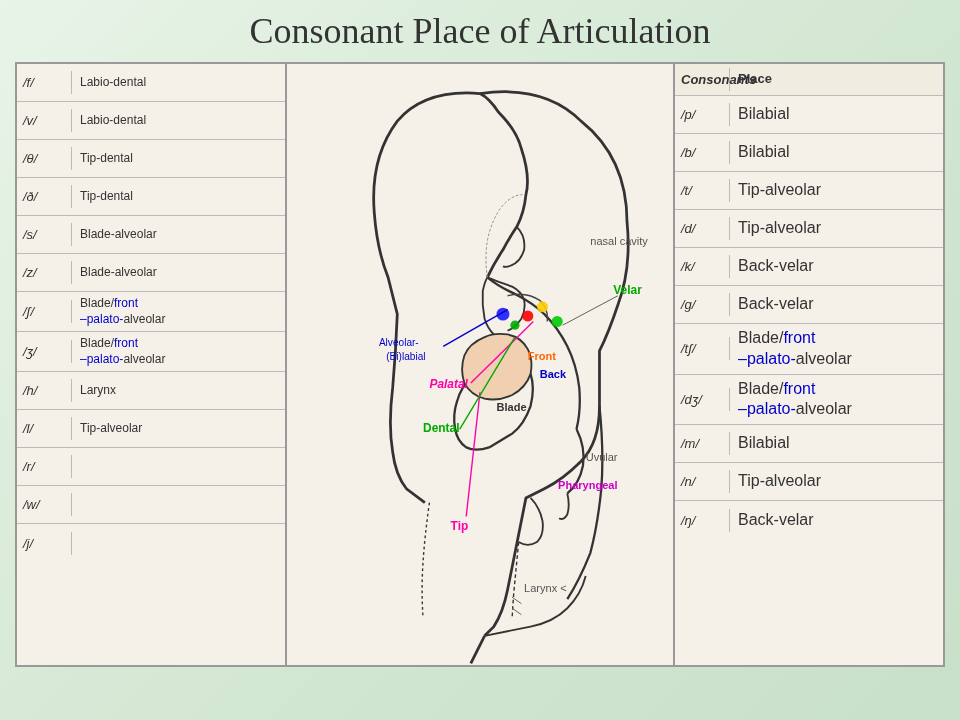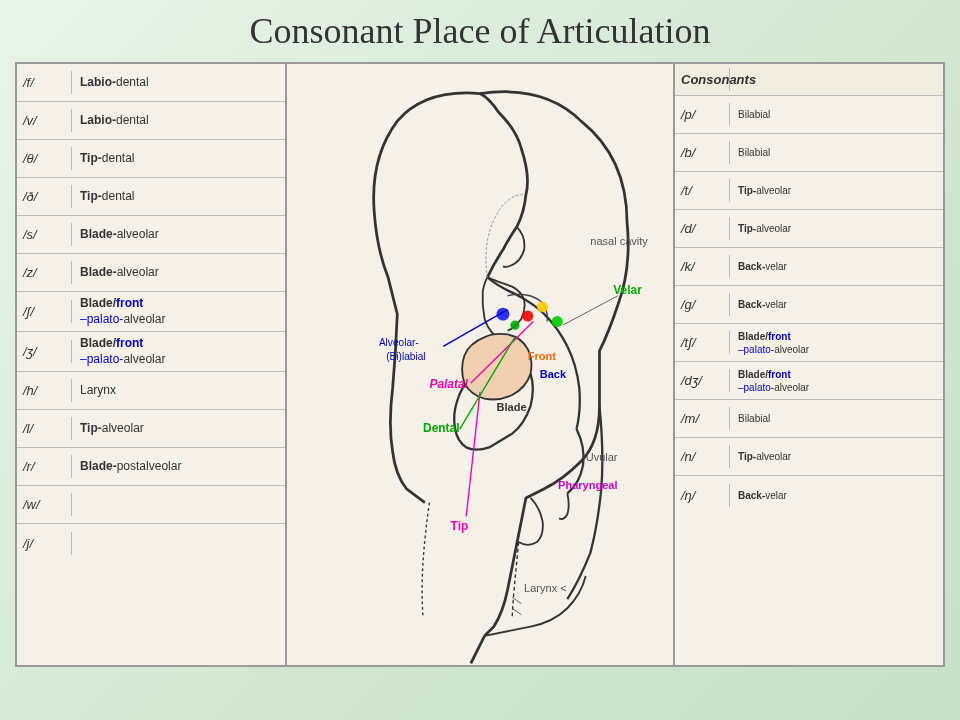--- a/index.html
+++ b/index.html
@@ -116,25 +116,25 @@
       border-right: 1px solid #bbb;
       font-style: italic;
       font-size: 13px;
       color: #333;
       display: flex;
       align-items: center;
     }
     .right-table .col-place {
       flex: 1;
       padding: 4px 8px;
-      font-size: 10px;
+      font-size: 16px;
       color: #333;
       line-height: 1.3;
     }
-    .bold { font-weight: bold; }
+    .bold { font-weight: normal; }
     .red { color: #cc0000; }
     .blue { color: #0000cc; }
     .magenta { color: #cc00cc; }
 
     
     .diagram-svg {
       width: 100%;
       height: 100%;
     }
   </style>
@@ -182,21 +182,20 @@
       <div class="table-row">
         <div class="col-phoneme">/h/</div>
         <div class="col-place red">Larynx</div>
       </div>
       <div class="table-row">
         <div class="col-phoneme">/l/</div>
         <div class="col-place"><span class="bold">Tip-</span>alveolar</div>
       </div>
       <div class="table-row">
         <div class="col-phoneme">/r/</div>
-        <div class="col-place"><span class="bold">Blade-</span>postalveolar</div>
       </div>
       <div class="table-row">
         <div class="col-phoneme">/w/</div>
       </div>
       <div class="table-row">
         <div class="col-phoneme">/j/</div>
       </div>
     </div>
 
     <div class="middle-diagram">
@@ -283,20 +282,21 @@
         <text x="258" y="572" font-size="12" fill="#555">Larynx &lt;</text>
 
         <line x1="245" y1="578" x2="255" y2="585" stroke="#555" stroke-width="1"></line>
         <line x1="245" y1="590" x2="255" y2="597" stroke="#555" stroke-width="1"></line>
       </svg>
     </div>
 
     <div class="right-table">
       <div class="header-row">
         <div class="col-phoneme">Consonants</div>
+        <div class="col-place">Place</div>
       </div>
       <div class="table-row">
         <div class="col-phoneme">/p/</div>
         <div class="col-place">Bilabial</div>
       </div>
       <div class="table-row">
         <div class="col-phoneme">/b/</div>
         <div class="col-place">Bilabial</div>
       </div>
       <div class="table-row">

